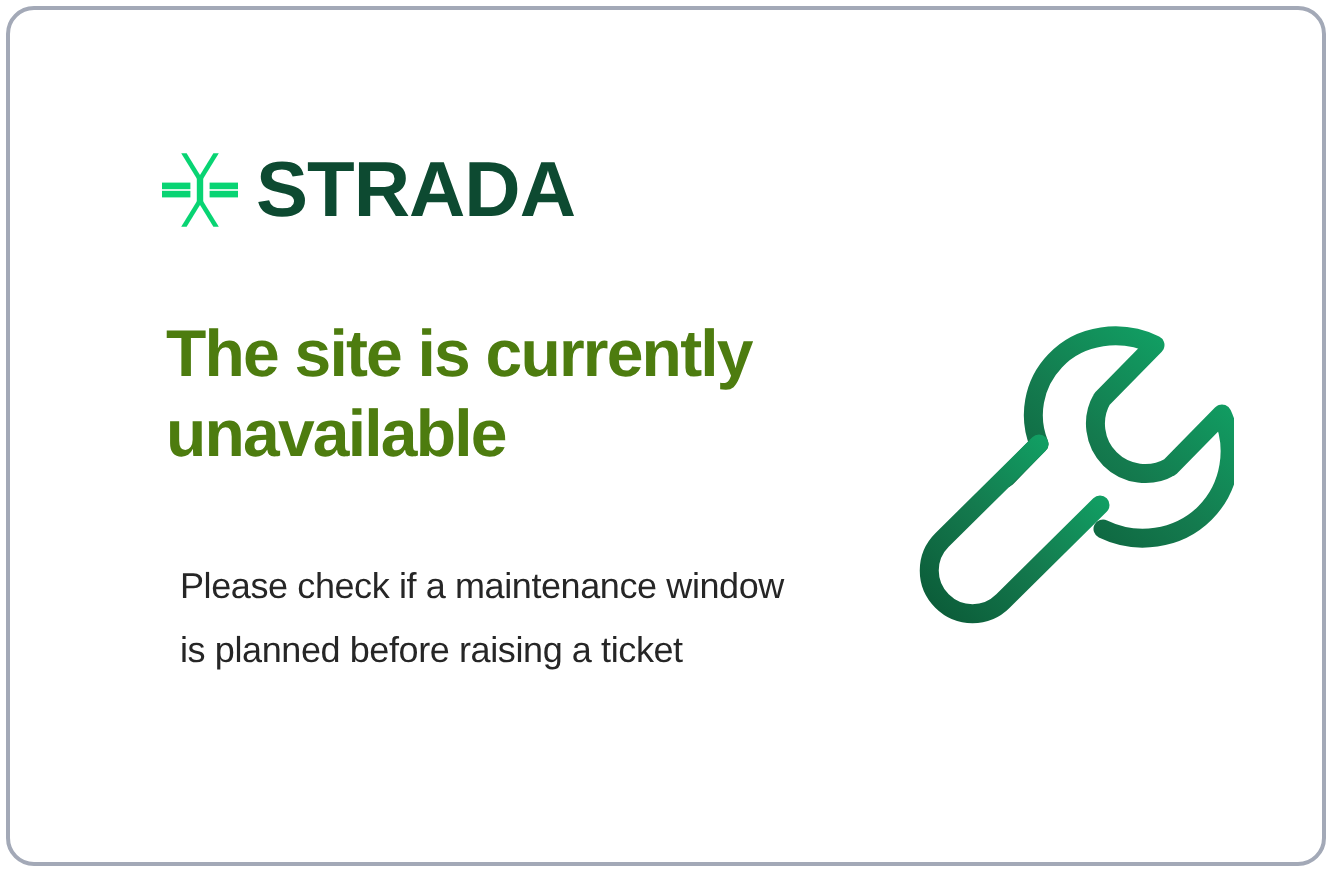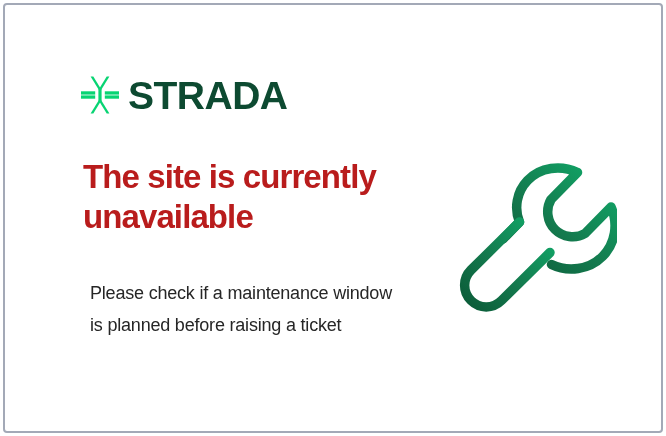--- a/index.html
+++ b/index.html
@@ -26,21 +26,21 @@
   
   .card {
     position: absolute;
     left: 3px;
     top: 3px;
     width: 660px;
     height: 430px;
     box-sizing: border-box;
     background: #ffffff;
     border: 2px solid #a3a9b7;
-    border-radius: 4px;
+    border-radius: 14px;
   }
 
   
   .brand {
     position: absolute;
     left: 76px;
     top: 66px;
     display: flex;
     align-items: center;
     gap: 9px;
@@ -66,21 +66,21 @@
   .headline {
     position: absolute;
     left: 78px;
     top: 152px;
     width: 360px;
     margin: 0;
     font-size: 33px;
     line-height: 1.22;
     font-weight: 700;
     letter-spacing: -0.9px;
-    color: #b91c1c;
+    color: #4d7c0f;
     font-family: "Liberation Sans", sans-serif;
   }
 
   
   .body-copy {
     position: absolute;
     left: 79px;
     top: 266px;
     width: 310px;
     margin: 6px;

